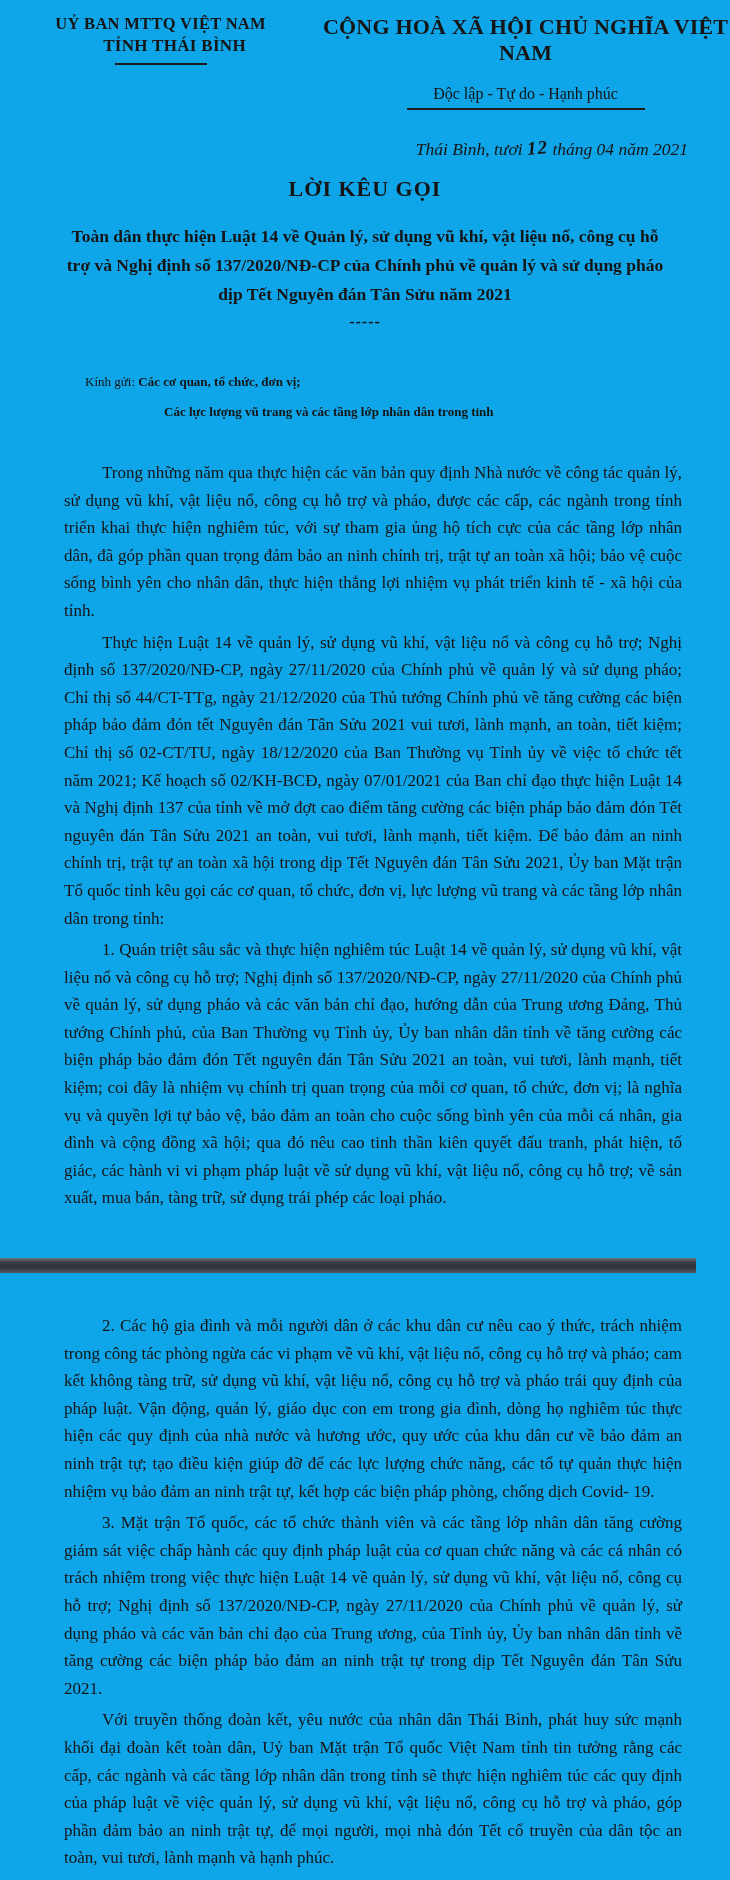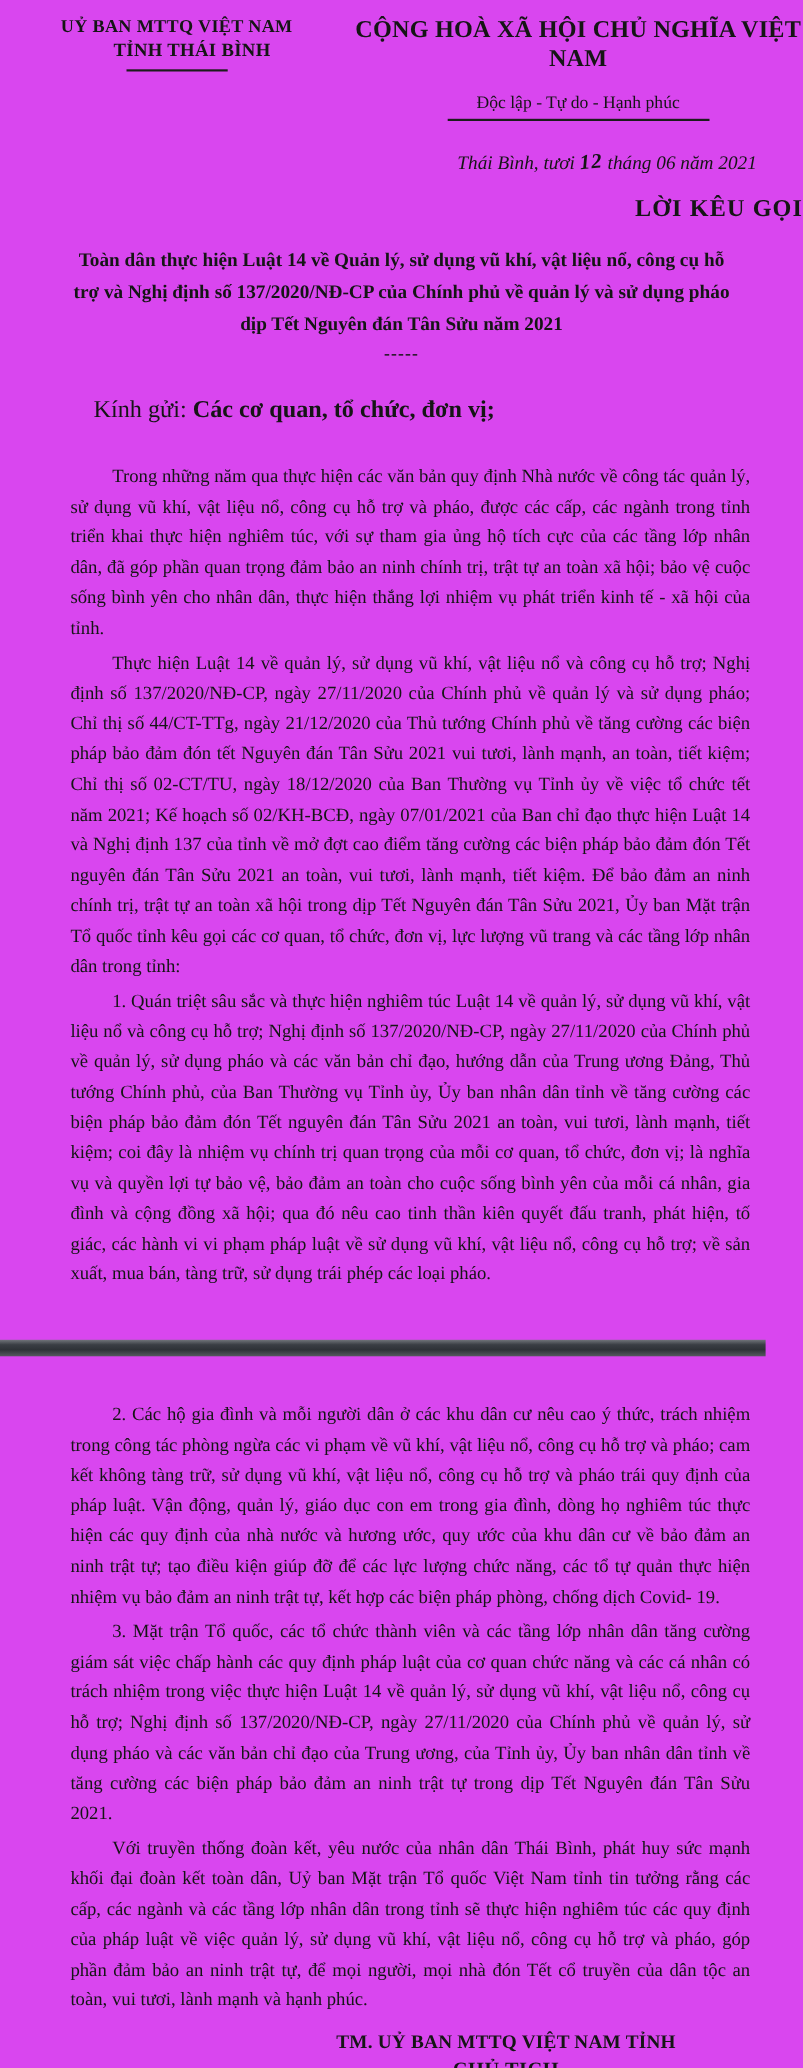--- a/index.html
+++ b/index.html
@@ -1,21 +1,21 @@
 <!DOCTYPE html>
 <html lang="vi"><head>
 <meta charset="utf-8">
 <style>
   html,body{margin:0;padding:0;}
   body{background:#ffffff;}
   .page{
     position:relative;
     width:730px;height:1880px;
     margin:0 auto;
-    background:#d946ef;
+    background:#0ea5e9;
     color:#151515;
     font-family:"Liberation Serif","DejaVu Serif",serif;
     overflow:hidden;
   }
   
   .hdr{display:flex;padding-top:14px;}
   .hdr-left{width:44%;text-align:center;}
   .hdr-right{width:56%;text-align:center;}
   .org1{font-size:16.5px;font-weight:bold;letter-spacing:.3px;}
   .org2{font-size:17px;font-weight:bold;margin-top:2px;letter-spacing:.3px;padding-left:28px;}
@@ -23,29 +23,29 @@
   .nat1{font-size:22px;font-weight:bold;letter-spacing:.2px;}
   .nat2{font-size:16px;font-weight:normal;margin-top:19px;}
   .rule-l{width:238px;height:2px;background:#1c1c1c;margin:5px auto 0;}
   
   .dateline{
     margin-top:28px;padding-right:42px;
     text-align:right;font-style:italic;font-size:17.5px;
   }
   .day{display:inline-block;font-size:19px;font-weight:bold;transform:rotate(-5deg) translateY(-1px);letter-spacing:1px;}
   
-  .title{margin-top:16px;text-align:right;font-size:22px;font-weight:bold;letter-spacing:1px;}
+  .title{margin-top:16px;text-align:center;font-size:22px;font-weight:bold;letter-spacing:1px;}
   .subtitle{
     margin-top:20px;padding:0 58px;
     text-align:center;font-size:17.5px;font-weight:bold;line-height:29px;
   }
   .dashes{text-align:center;font-weight:bold;font-size:16px;letter-spacing:1px;margin-top:4px;}
   
   .content{padding:0 48px 0 64px;}
-  .salut{margin-top:26px;font-size:22px;line-height:30px;padding-left:21px;}
+  .salut{margin-top:36px;font-size:13px;line-height:30px;padding-left:21px;}
   .salut b{font-weight:bold;}
   .salut-line2{padding-left:79px;font-weight:bold;}
   
   .bodytext{margin-top:32px;font-size:17px;line-height:27.6px;text-align:justify;}
   .para{text-indent:38px;margin:3px 0 4px;}
   
   .band{
     margin-top:46px;
     width:696px;height:15px;
     background:linear-gradient(#70747a 0%,#3a3e44 30%,#2e3237 60%,#55595f 100%);
@@ -73,34 +73,35 @@
     <div class="hdr-right">
       <div class="nat1">CỘNG HOÀ XÃ HỘI CHỦ NGHĨA VIỆT NAM</div>
       <div class="nat2">Độc lập - Tự do - Hạnh phúc</div>
       <div class="rule-l"></div>
     </div>
   </div>
 
   <div class="dateline">
     <span>Thái Bình, tươi</span>
     <span class="day">12</span>
-    <span>tháng 06 năm 2021</span>
+    <span>tháng 04 năm 2021</span>
   </div>
 
   <div class="title">LỜI KÊU GỌI</div>
   <div class="subtitle">Toàn dân thực hiện Luật 14 về Quản lý, sử dụng vũ khí, vật liệu nổ, công cụ hỗ trợ và Nghị định số 137/2020/NĐ-CP của Chính phủ về quản lý và sử dụng pháo dịp Tết Nguyên đán Tân Sửu năm 2021</div>
   <div class="dashes">-----</div>
 
   <div class="content">
 
     <div class="salut">
       <div>
         <span>Kính gửi:</span>
         <b>Các cơ quan, tổ chức, đơn vị;</b>
       </div>
+      <div class="salut-line2">Các lực lượng vũ trang và các tầng lớp nhân dân trong tỉnh</div>
     </div>
 
     <div class="bodytext">
       <p class="para">Trong những năm qua thực hiện các văn bản quy định Nhà nước về công tác quản lý, sử dụng vũ khí, vật liệu nổ, công cụ hỗ trợ và pháo, được các cấp, các ngành trong tỉnh triển khai thực hiện nghiêm túc, với sự tham gia ủng hộ tích cực của các tầng lớp nhân dân, đã góp phần quan trọng đảm bảo an ninh chính trị, trật tự an toàn xã hội; bảo vệ cuộc sống bình yên cho nhân dân, thực hiện thắng lợi nhiệm vụ phát triển kinh tế - xã hội của tỉnh.</p>
       <p class="para">Thực hiện Luật 14 về quản lý, sử dụng vũ khí, vật liệu nổ và công cụ hỗ trợ; Nghị định số 137/2020/NĐ-CP, ngày 27/11/2020 của Chính phủ về quản lý và sử dụng pháo; Chỉ thị số 44/CT-TTg, ngày 21/12/2020 của Thủ tướng Chính phủ về tăng cường các biện pháp bảo đảm đón tết Nguyên đán Tân Sửu 2021 vui tươi, lành mạnh, an toàn, tiết kiệm; Chỉ thị số 02-CT/TU, ngày 18/12/2020 của Ban Thường vụ Tỉnh ủy về việc tổ chức tết năm 2021; Kế hoạch số 02/KH-BCĐ, ngày 07/01/2021 của Ban chỉ đạo thực hiện Luật 14 và Nghị định 137 của tỉnh về mở đợt cao điểm tăng cường các biện pháp bảo đảm đón Tết nguyên đán Tân Sửu 2021 an toàn, vui tươi, lành mạnh, tiết kiệm. Để bảo đảm an ninh chính trị, trật tự an toàn xã hội trong dịp Tết Nguyên đán Tân Sửu 2021, Ủy ban Mặt trận Tổ quốc tỉnh kêu gọi các cơ quan, tổ chức, đơn vị, lực lượng vũ trang và các tầng lớp nhân dân trong tỉnh:</p>
       <p class="para">1. Quán triệt sâu sắc và thực hiện nghiêm túc Luật 14 về quản lý, sử dụng vũ khí, vật liệu nổ và công cụ hỗ trợ; Nghị định số 137/2020/NĐ-CP, ngày 27/11/2020 của Chính phủ về quản lý, sử dụng pháo và các văn bản chỉ đạo, hướng dẫn của Trung ương Đảng, Thủ tướng Chính phủ, của Ban Thường vụ Tỉnh ủy, Ủy ban nhân dân tỉnh về tăng cường các biện pháp bảo đảm đón Tết nguyên đán Tân Sửu 2021 an toàn, vui tươi, lành mạnh, tiết kiệm; coi đây là nhiệm vụ chính trị quan trọng của mỗi cơ quan, tổ chức, đơn vị; là nghĩa vụ và quyền lợi tự bảo vệ, bảo đảm an toàn cho cuộc sống bình yên của mỗi cá nhân, gia đình và cộng đồng xã hội; qua đó nêu cao tinh thần kiên quyết đấu tranh, phát hiện, tố giác, các hành vi vi phạm pháp luật về sử dụng vũ khí, vật liệu nổ, công cụ hỗ trợ; về sản xuất, mua bán, tàng trữ, sử dụng trái phép các loại pháo.</p>
     </div>
   </div>
 
   <div class="band"></div>

